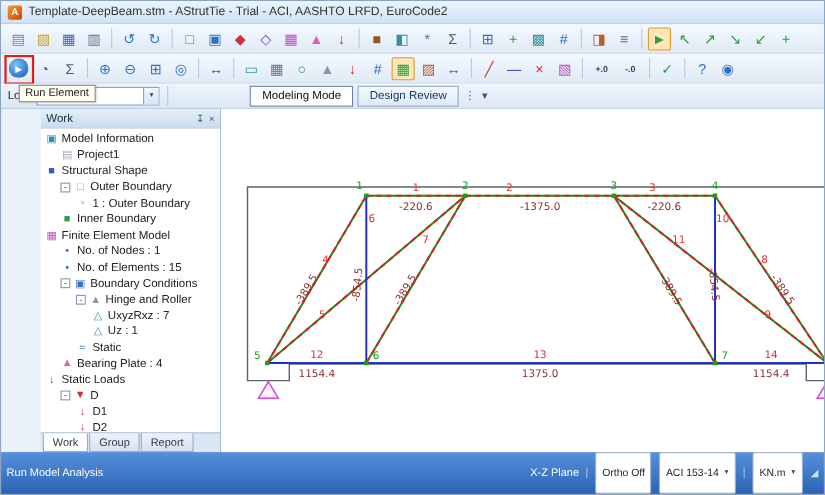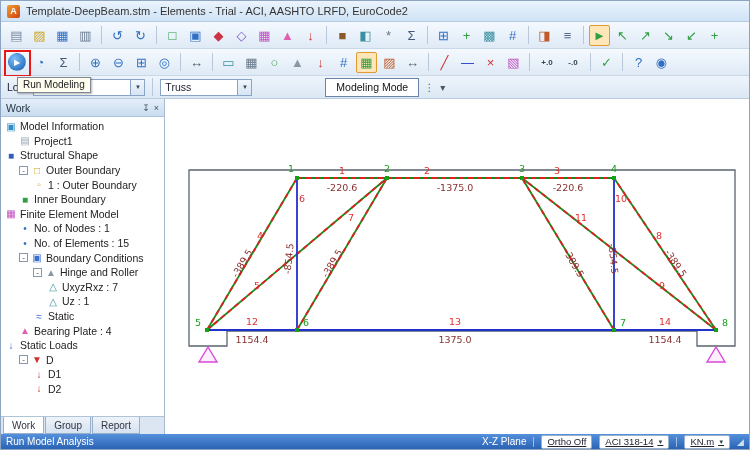--- a/index.html
+++ b/index.html
@@ -23,49 +23,49 @@
   .redbox{position:absolute;left:3px;top:1px;width:23px;height:23px;border:2px solid #e81818;pointer-events:none;}
   
   .modebar{flex:0 0 22px;background:linear-gradient(#eef4fb,#dce8f5);border-bottom:1px solid #b8cce0;display:flex;align-items:center;padding:0 6px;font-size:10.5px;position:relative;color:#223;}
   .combo{height:17px;background:#fff;border:1px solid #8aa4c8;display:flex;align-items:center;font-size:10.5px;padding-left:4px;margin:0 3px;box-sizing:border-box;}
   .combo .arr{margin-left:auto;background:linear-gradient(#f0f6fc,#d6e4f4);border-left:1px solid #8aa4c8;width:13px;height:100%;display:flex;align-items:center;justify-content:center;font-size:6px;color:#345;}
   .tooltip{position:absolute;left:16px;top:1px;z-index:6;background:#fffdf0;border:1px solid #808890;box-shadow:1px 1px 2px rgba(0,0,0,.3);font-size:10px;padding:0 5px;height:14px;line-height:14px;color:#222;white-space:nowrap;}
   .modebtn{height:17px;padding:0 10px;margin:0 2px;display:flex;align-items:center;font-size:10.5px;border:1px solid #90aac8;background:linear-gradient(#f6fafe,#dfe9f5);color:#123a66;cursor:default;}
   .modebtn.active{background:#fff;border-color:#6a84a8;color:#111;}
   .mini{font-size:10px;color:#456;padding:0 3px;}
   
-  .main{flex:1;display:flex;min-height:0;}
+  .main{flex:1;display:flex;min-height:0;padding-left:36px;}
   .sidebar{flex:0 0 163px;width:163px;display:flex;flex-direction:column;background:#f4f8fc;border-right:1px solid #a8bcd0;min-height:0;}
   .sb-head{flex:0 0 17px;background:linear-gradient(#e4eef8,#c9dcf0);border-bottom:1px solid #b0c4d8;display:flex;align-items:center;font-size:10.5px;padding:0 5px;color:#234;}
   .sb-head .sp{margin-left:auto;display:flex;gap:4px;font-size:9px;color:#456;}
   .tree{flex:1;background:#fff;overflow:hidden;padding-top:2px;font-size:10.5px;color:#222;}
   .trow{height:14.6px;display:flex;align-items:center;white-space:nowrap;cursor:default;}
   .exp{width:9px;height:9px;box-sizing:border-box;border:1px solid #8898a8;background:#fff;font-size:8px;line-height:7px;text-align:center;margin-right:3px;color:#345;flex:0 0 9px;}
   .tico{width:12px;text-align:center;margin-right:3px;font-size:10px;flex:0 0 12px;}
   .sb-tabs{flex:0 0 17px;background:#dce6f2;border-top:1px solid #b0c4d8;display:flex;align-items:stretch;padding-left:2px;}
   .stab{font-size:10px;padding:1px 8px;border:1px solid #9ab0c8;border-top:none;background:linear-gradient(#eef3f9,#d5e2f0);color:#334;margin-right:1px;display:flex;align-items:center;}
   .stab.active{background:#fff;}
   .canvas{flex:1;position:relative;background:#fff;overflow:hidden;}
   .canvas svg{position:absolute;left:0;top:0;}
   
   .statusbar{flex:0 0 15px;background:linear-gradient(#5590dc,#2a63b4);display:flex;align-items:center;color:#fff;font-size:10px;padding:0 5px;gap:7px;}
   .spacer{flex:1;}
-  .sb-white{background:#fff;color:#223;border:1px solid #9ab0c8;border-radius:2px;height:12px;display:flex;align-items:center;padding:0 5px;font-size:9.5px;gap:4px;text-decoration:underline;}
+  .sb-white{background:#fff;color:#223;border:1px solid #9ab0c8;border-radius:2px;height:12px;display:flex;align-items:center;padding:12px 5px;font-size:9.5px;gap:4px;}
   .sb-white .arr{font-size:6px;color:#345;}
   .sb-vsep{width:1px;height:10px;background:rgba(255,255,255,.5);}
   .grip{color:#cfe0f4;font-size:9px;}
 </style>
 </head>
 <body>
 
 <div id="app">
 
   <div class="titlebar">
     <span class="appicon">A</span>
-    <span>Template-DeepBeam.stm - Elements - Trial - ACI, AASHTO LRFD, EuroCode2</span>
+    <span>Template-DeepBeam.stm - AStrutTie - Trial - ACI, AASHTO LRFD, EuroCode2</span>
   </div>
 
 
   <div class="tb tb1">
       <span class="tbi" style="color: rgb(122, 139, 160);">▤</span>
       <span class="tbi" style="color: rgb(201, 162, 39);">▨</span>
       <span class="tbi" style="color: rgb(47, 111, 196);">▦</span>
       <span class="tbi" style="color: rgb(102, 120, 140);">▥</span>
       <span class="tbsep"></span>
       <span class="tbi" style="color: rgb(47, 111, 196);">↺</span>
@@ -131,33 +131,30 @@
       <span class="tbi txt" style="color: rgb(51, 68, 85);">+.0</span>
       <span class="tbi txt" style="color: rgb(51, 68, 85);">-.0</span>
       <span class="tbsep"></span>
       <span class="tbi" style="color: rgb(47, 158, 68);">✓</span>
       <span class="tbsep"></span>
       <span class="tbi" style="color: rgb(47, 111, 196);">?</span>
       <span class="tbi" style="color: rgb(47, 111, 196);">◉</span>
     </div>
 
   <div class="modebar">
-    <span class="tooltip">Run Modeling</span>
+    <span class="tooltip">Run Element</span>
     <span>Load</span>
     <span class="combo" style="width:112px;">
       <span>1 : D</span>
       <span class="arr">▼</span>
     </span>
     <span class="tbsep"></span>
-    <span class="combo" style="width:92px;">
-      <span>Truss</span>
-      <span class="arr">▼</span>
-    </span>
     <span style="flex:0 0 68px;"></span>
     <span class="modebtn active">Modeling Mode</span>
+    <span class="modebtn">Design Review</span>
     <span class="mini">⋮</span>
     <span class="mini">▾</span>
   </div>
 
   <div class="main">
 
     <div class="sidebar">
       <div class="sb-head">
         <span>Work</span>
         <span class="sp">
@@ -332,21 +329,21 @@
 
   <div class="statusbar">
     <span>Run Model Analysis</span>
     <span class="spacer"></span>
     <span>X-Z Plane</span>
     <span class="sb-vsep"></span>
     <span class="sb-white">
       <span>Ortho Off</span>
     </span>
     <span class="sb-white">
-      <span>ACI 318-14</span>
+      <span>ACI 153-14</span>
       <span class="arr">▼</span>
     </span>
     <span class="sb-vsep"></span>
     <span class="sb-white">
       <span>KN.m</span>
       <span class="arr">▼</span>
     </span>
     <span class="grip">◢</span>
   </div>
 

